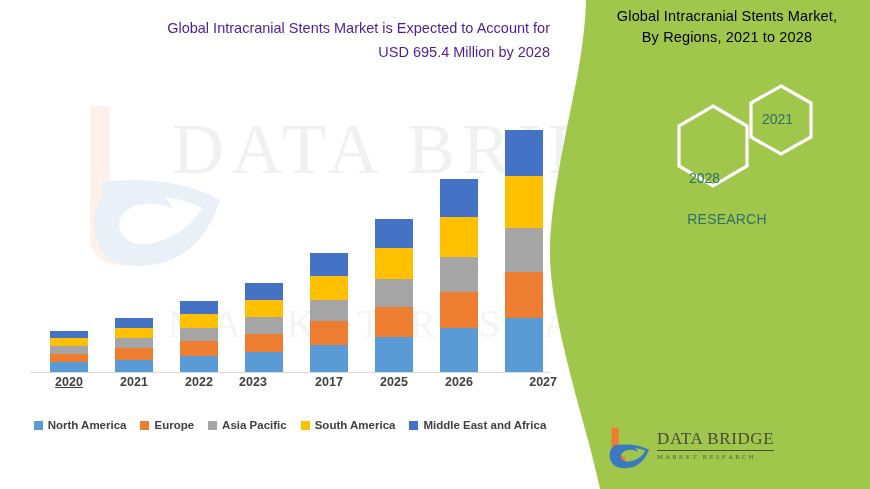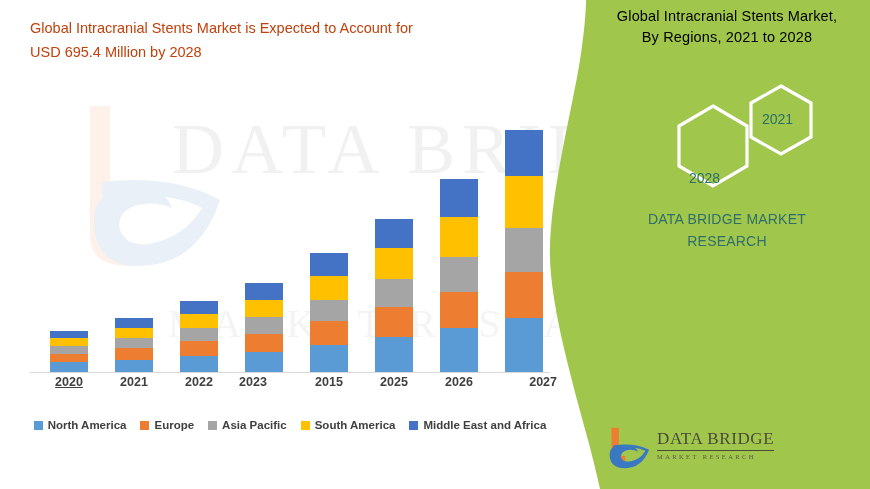--- a/index.html
+++ b/index.html
@@ -109,22 +109,22 @@
     top: 0;
     left: 0;
     width: 580px;
     height: 489px;
   }
   .chart-title {
     position: absolute;
     top: 16px;
     left: 30px;
     width: 520px;
-    text-align: left;
-    color: #c2410c;
+    text-align: right;
+    color: #4c1d95;
     font-size: 14.5px;
     line-height: 24px;
   }
   .plot {
     position: absolute;
     left: 0;
     top: 110px;
     width: 580px;
     height: 262px;
   }
@@ -259,21 +259,20 @@
 
         <polygon points="48,26 82,46 82,86 48,106 14,86 14,46" fill="none" stroke="#ffffff" stroke-width="3.2"></polygon>
 
         <polygon points="116,6 146,23 146,57 116,74 86,57 86,23" fill="none" stroke="#ffffff" stroke-width="3.2"></polygon>
       </svg>
       <span class="hex-label hex-2028-label" style="left:24px; top:58px;margin-top:32px;">2028</span>
       <span class="hex-label hex-2021-label" style="left:97px; top:31px;">2021</span>
     </div>
 
     <div class="green-brand">
-      <div>DATA BRIDGE MARKET</div>
       <div>RESEARCH</div>
     </div>
 
     <div class="logo">
       <svg class="logo-mark" viewBox="0 0 100 96">
         <path d="M14 4 L14 62 Q14 82 44 82 L44 66 Q30 66 30 56 L30 4 Z" fill="#ED7D31"></path>
         <path d="M18 42 Q66 36 96 52 Q80 92 44 92 Q10 92 10 62 Q10 42 38 41 Q64 40 72 56 Q58 49 44 54 Q32 60 35 70 Q40 80 56 77 Q78 72 88 54 Q62 43 18 48 Z" fill="#3B78C2"></path>
       </svg>
       <div class="logo-text">
         <div class="logo-main">DATA BRIDGE</div>
@@ -386,19 +385,19 @@
         </div>
         <div class="legend-item">
           <span class="legend-swatch" style="background: rgb(68, 114, 196);"></span>
           <span class="legend-label">Middle East and Africa</span>
         </div>
       </div>
   <div class="xlabel" style="left: 36px; text-decoration: underline;">2020</div>
       <div class="xlabel" style="left: 101px;">2021</div>
       <div class="xlabel" style="left: 166px;">2022</div>
       <div class="xlabel" style="left: 220px;">2023</div>
-      <div class="xlabel" style="left: 296px;">2015</div>
+      <div class="xlabel" style="left: 296px;">2017</div>
       <div class="xlabel" style="left: 361px;">2025</div>
       <div class="xlabel" style="left: 426px;">2026</div>
       <div class="xlabel" style="left: 491px; text-align: right;">2027</div>
     </div>
 
 </div>
 
 </body></html>

